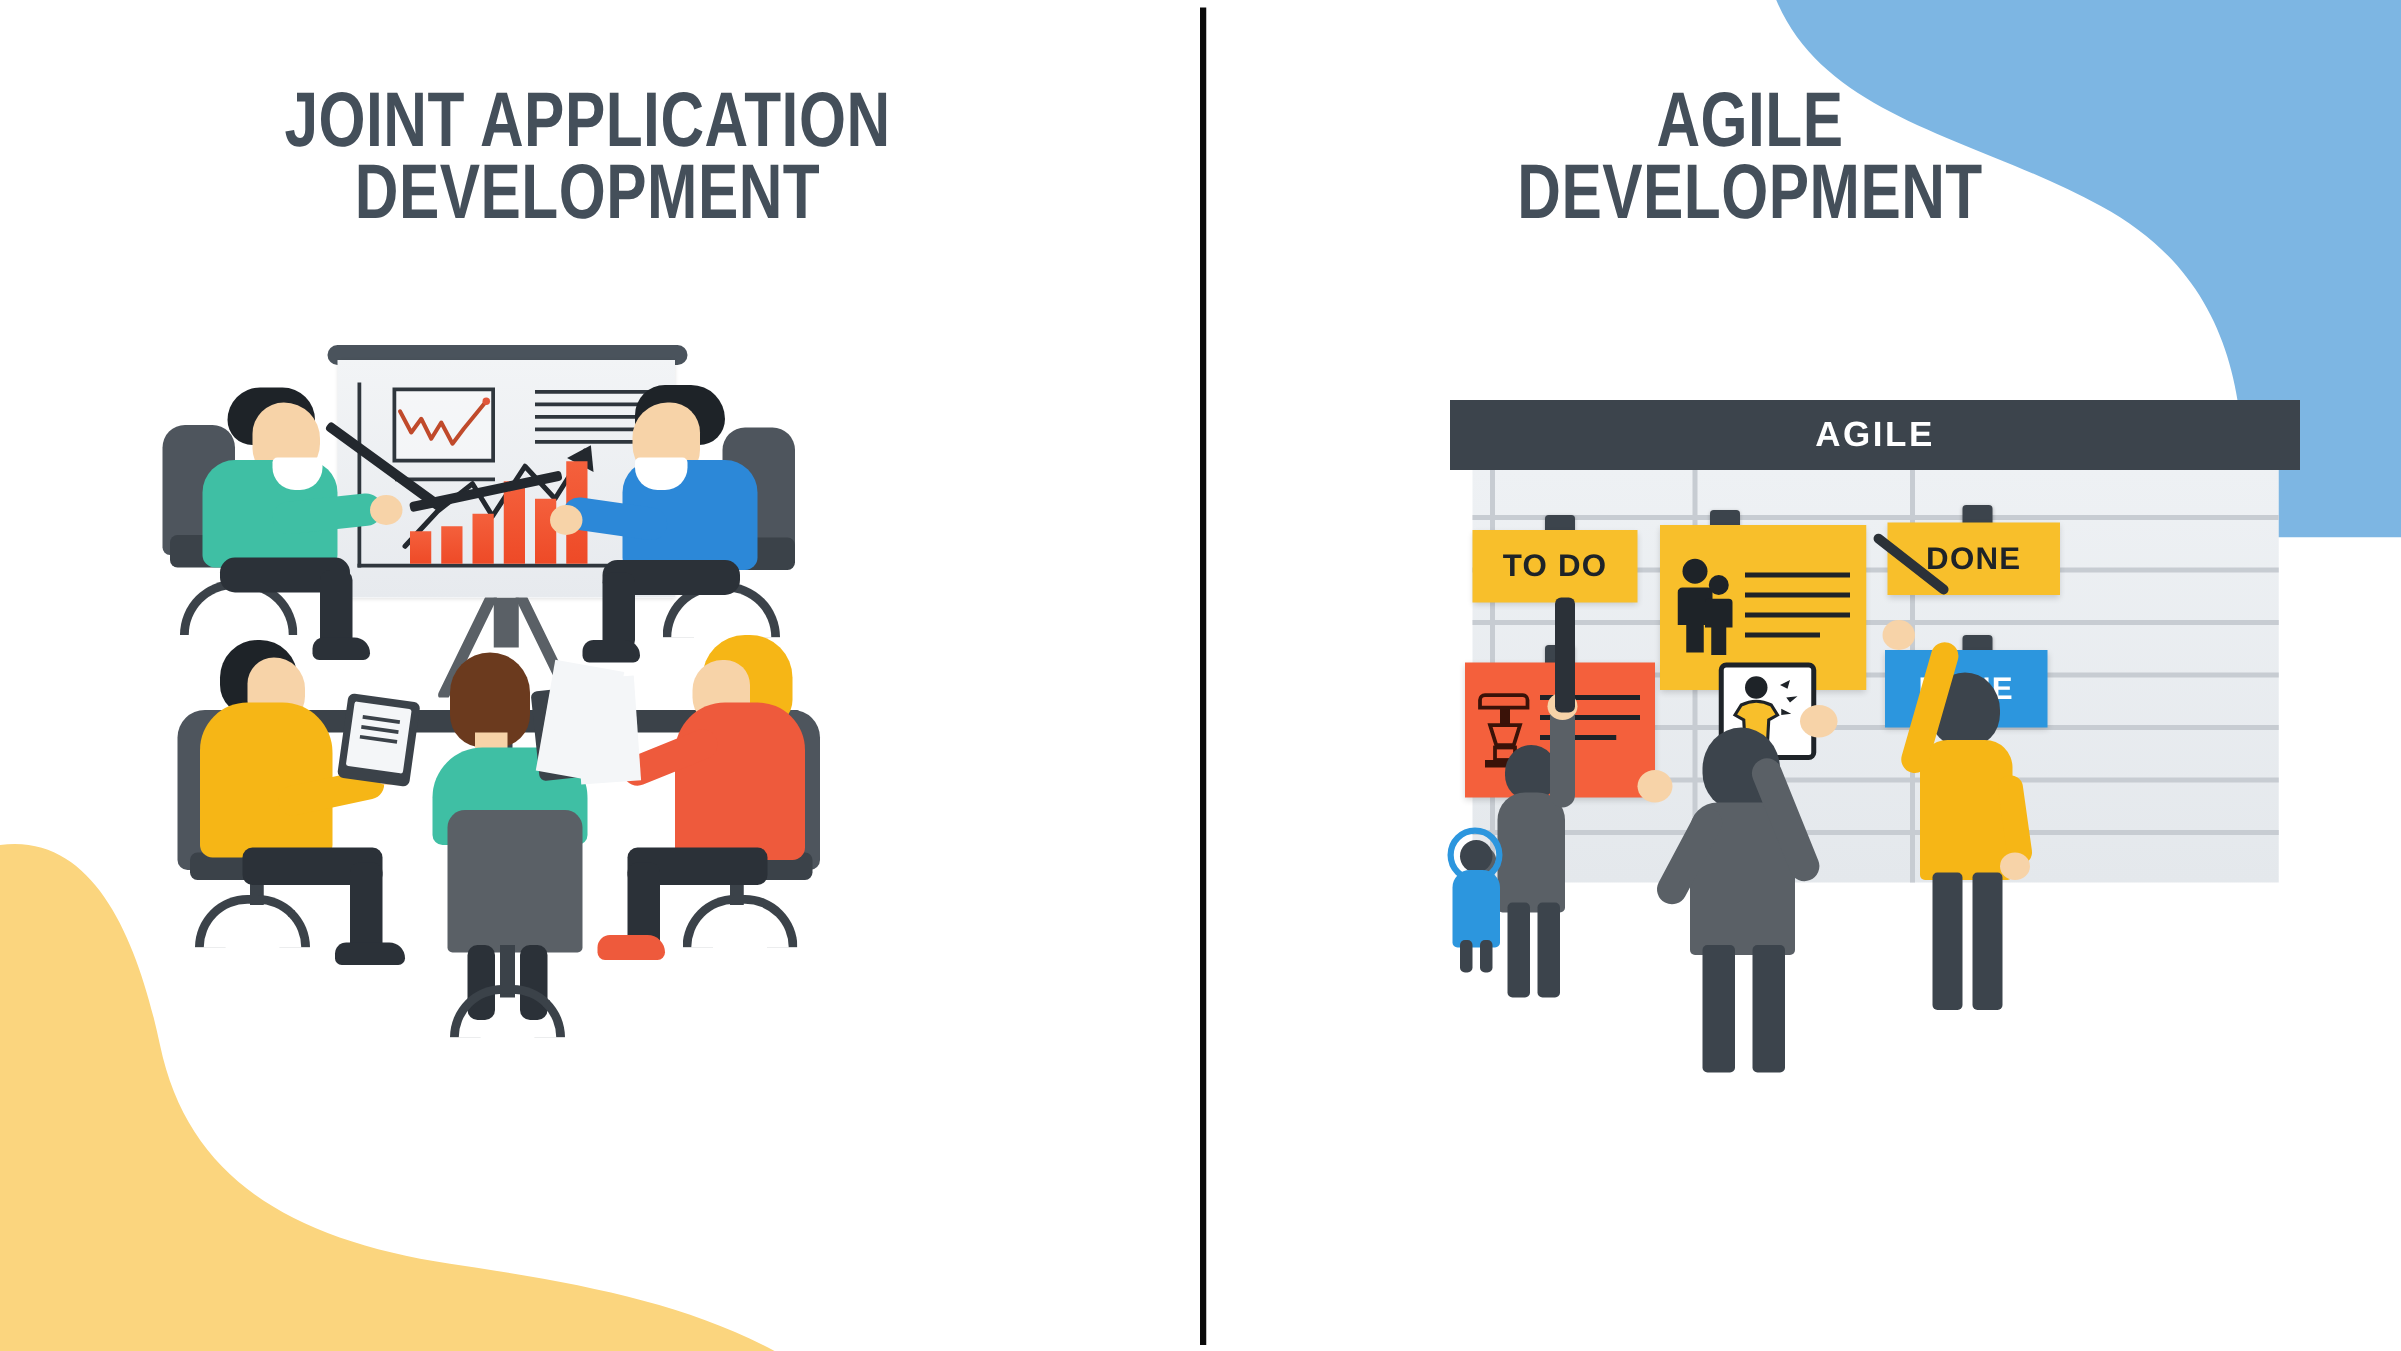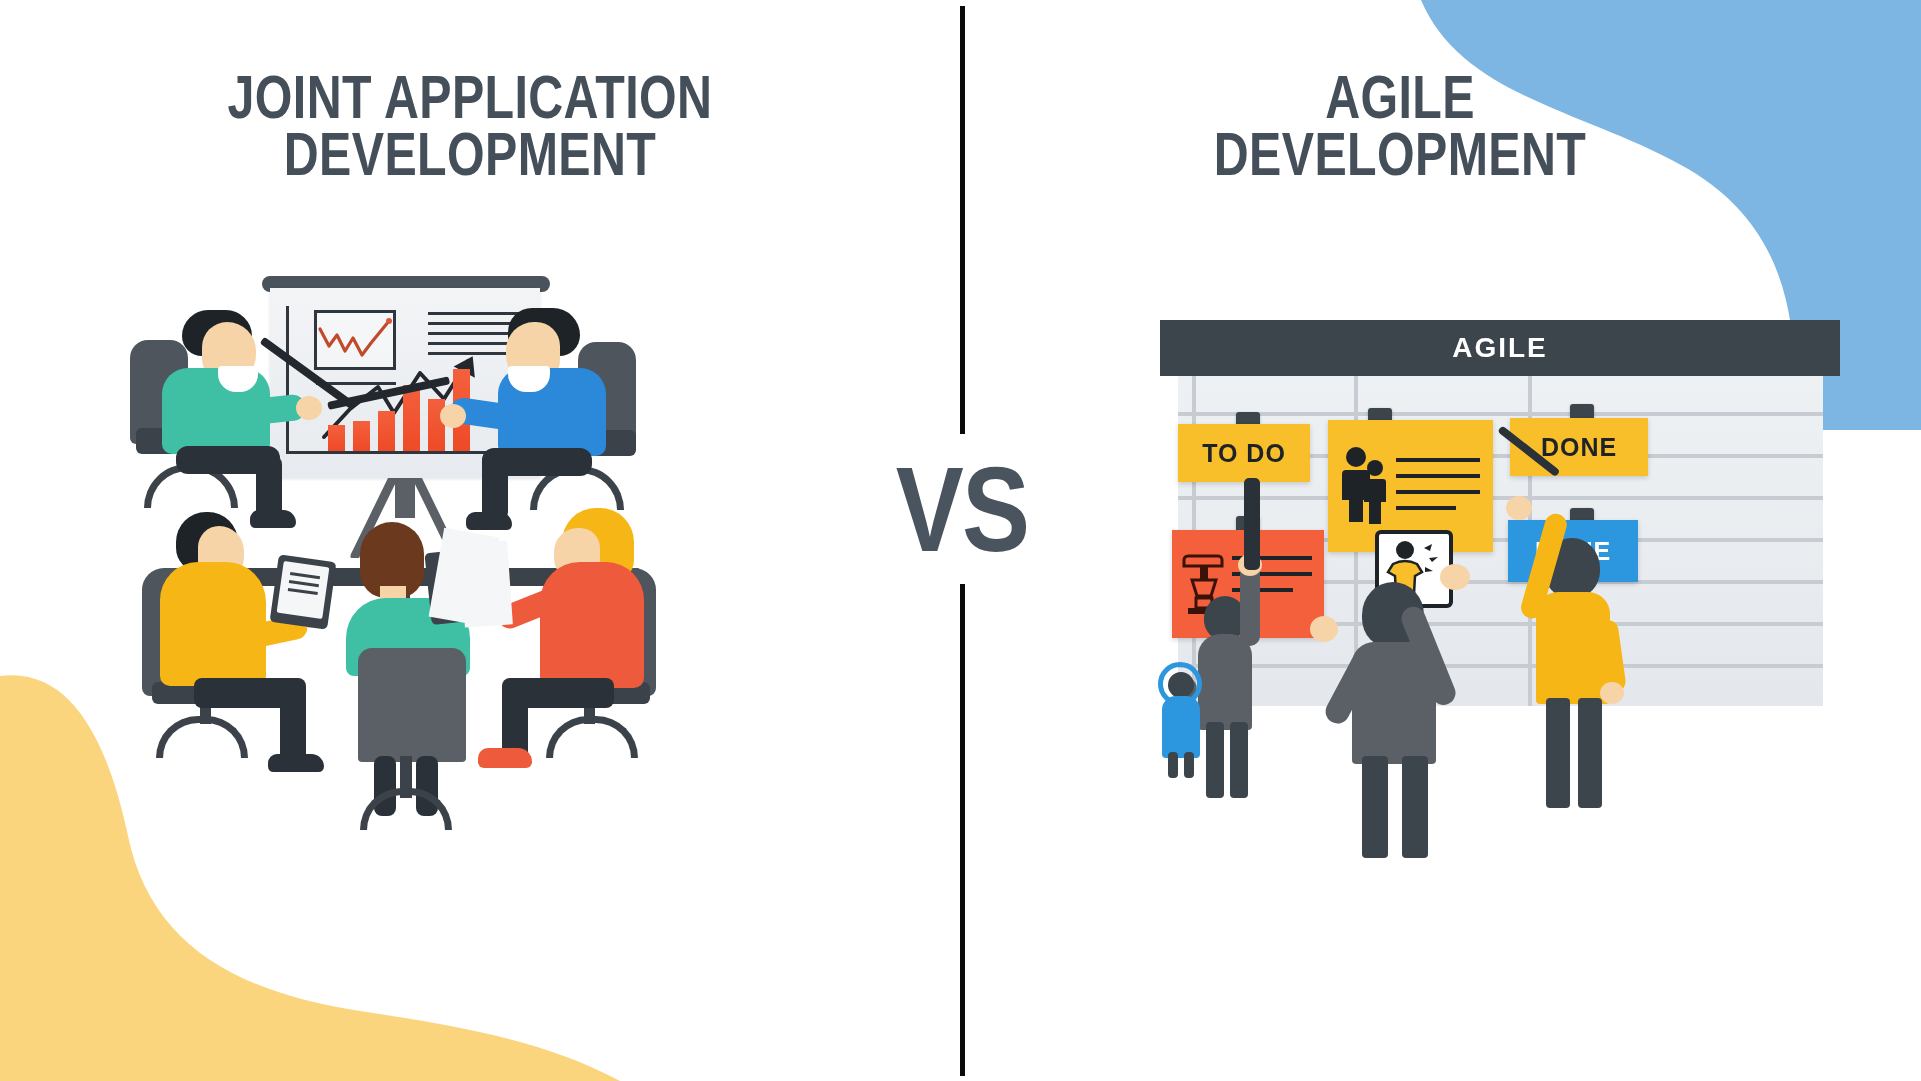--- a/index.html
+++ b/index.html
@@ -190,23 +190,20 @@
   <svg id="blob-yellow" class="blob" viewBox="0 0 620 460" preserveAspectRatio="none">
     <path d="M0,55 C75,45 110,130 128,215 C150,320 230,370 360,390 C460,405 545,420 620,460 L0,460 Z" fill="#FBD57E"></path>
   </svg>
 
   <div id="title-left" class="panel-title">JOINT APPLICATION
 DEVELOPMENT</div>
   <div id="title-right" class="panel-title">AGILE
 DEVELOPMENT</div>
 
   <div id="divider"></div>
-  <div id="vs-badge">
-    <span id="vs-text">VS</span>
-  </div>
 
   <div id="scene-left">
 
     <div id="wb-bar"></div>
     <div id="wb-screen">
       <div class="wb-axis-v"></div>
       <div class="wb-axis-h"></div>
 
       <div id="wb-minibox">
         <svg width="76" height="54" viewBox="0 0 76 54" style="display:block">

